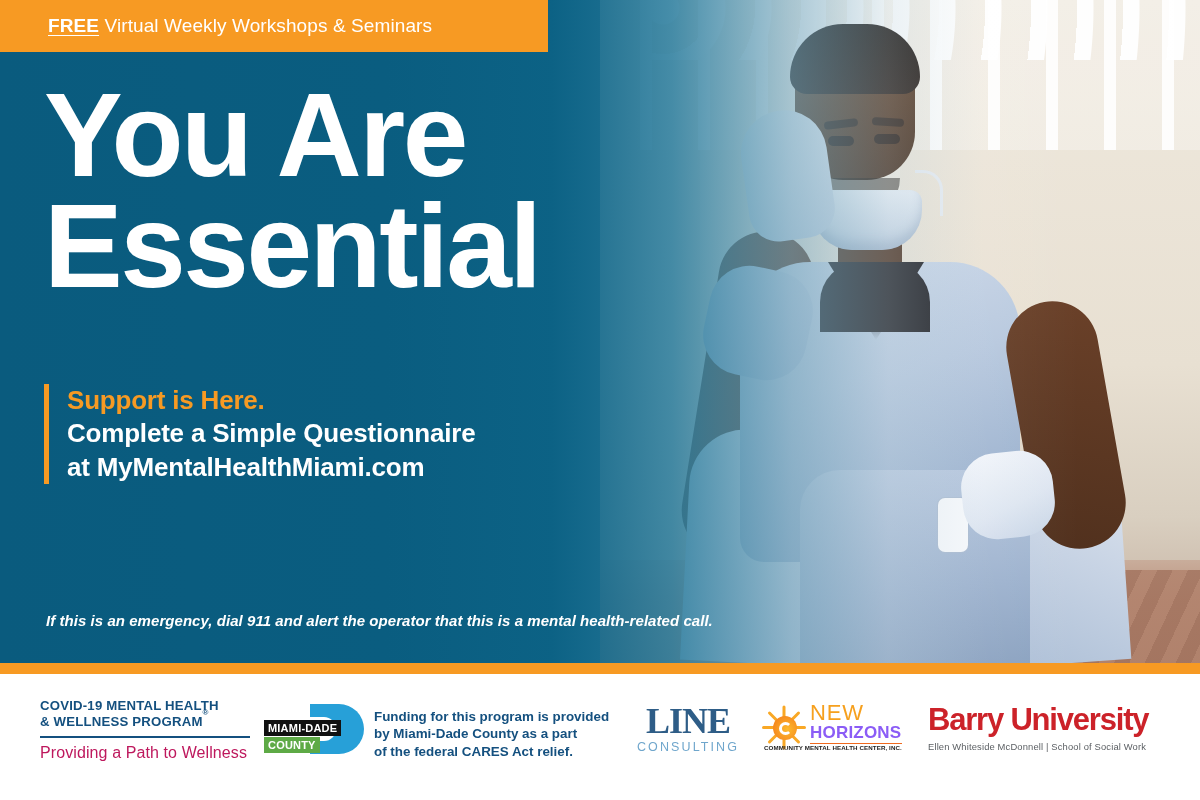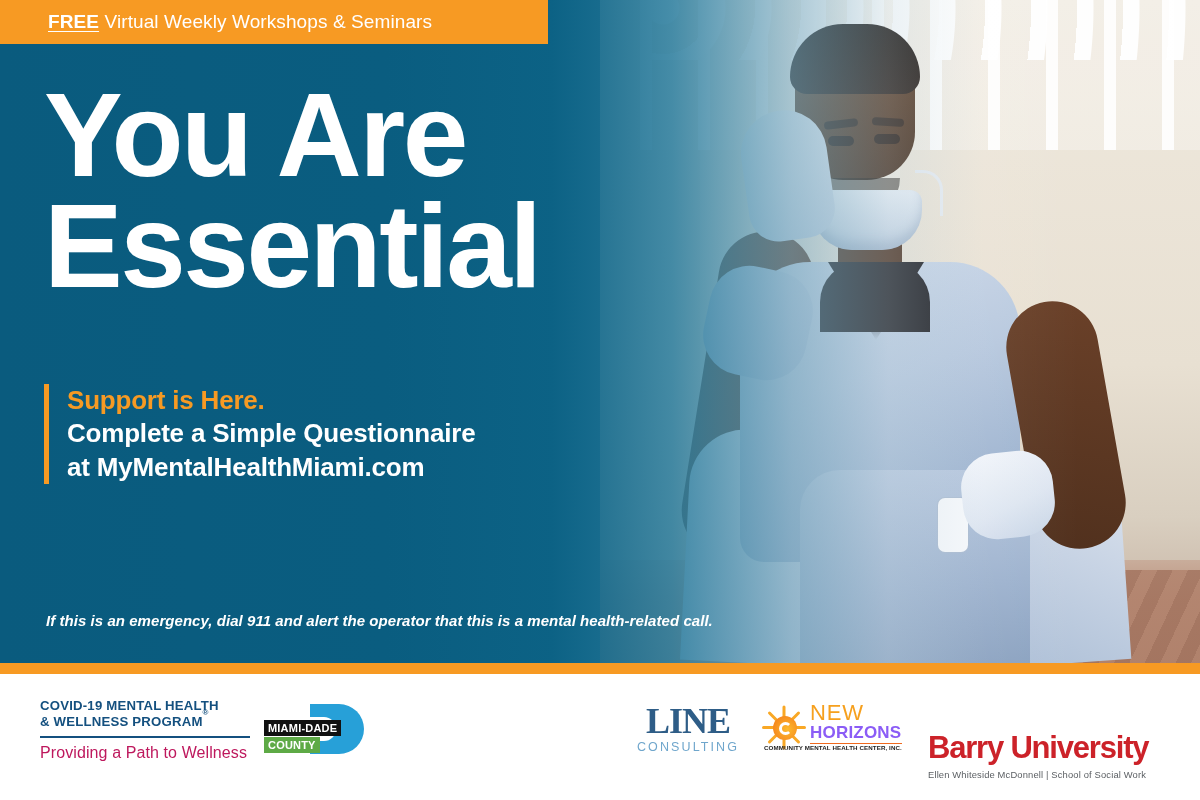--- a/index.html
+++ b/index.html
@@ -148,21 +148,21 @@
     position: absolute; inset: 0;
     background: linear-gradient(90deg,
       #0a5b7e 0%, #0a5d80 32%, rgba(12,98,133,.97) 46%,
       rgba(45,126,158,.88) 56%, rgba(120,168,190,.62) 66%,
       rgba(190,212,223,.30) 74%, rgba(255,255,255,.05) 82%,
       rgba(255,255,255,0) 90%);
   }
 
   
   .ribbon {
-    position: absolute; left: 0; top: 0; width: 548px; height: 44px;
+    position: absolute; left: 0; top: 0; width: 548px; height: 52px;
     background: #f79a23; display: flex; align-items: center;
   }
   .ribbon-text {
     color: #ffffff; font-size: 19px; letter-spacing: .1px;
     padding-left: 48px; white-space: nowrap;
   }
   .ribbon-text b { font-weight: 700; text-decoration: underline; text-underline-offset: 3px; }
 
   
   .headline {
@@ -279,21 +279,20 @@
     margin-top: 2px; white-space: nowrap;
   }
   .logo-nh .nh-sub-wrap {
     position: absolute; left: 2px; top: 40px; width: 140px;
   }
 
   .logo-barry { position: absolute; left: 928px; top: 704px; width: 232px; }
   .lb-main {
     color: #cc2229; font-weight: 700; font-size: 31px; line-height: 1;
     letter-spacing: -1.2px;
-    margin-top: 28px;
   }
   .lb-sub {
     color: #5b5f63; font-size: 9.4px; letter-spacing: .15px; margin-top: 6px;
     white-space: nowrap;
   }
 </style>
 </head>
 <body>
 
 <div class="poster">
@@ -364,20 +363,25 @@
     <div class="lc-rule"></div>
     <div class="lc-sub">Providing a Path to Wellness</div>
   </div>
 
   <div class="logo-dade">
     <div class="ld-d"></div>
     <div class="ld-miami">MIAMI-DADE</div>
     <div class="ld-county">COUNTY</div>
   </div>
 
+  <div class="funding">
+    <div>Funding for this program is provided</div>
+    <div>by Miami-Dade County as a part</div>
+    <div>of the federal CARES Act relief.</div>
+  </div>
 
   <div class="logo-reri">
     <div class="lr-main">LINE</div>
     <div class="lr-sub">CONSULTING</div>
   </div>
 
   <div class="logo-nh">
     <div class="nh-sun">
       <div class="nh-ray" style="transform:rotate(0deg)"></div>
       <div class="nh-ray" style="transform:rotate(45deg)"></div>

